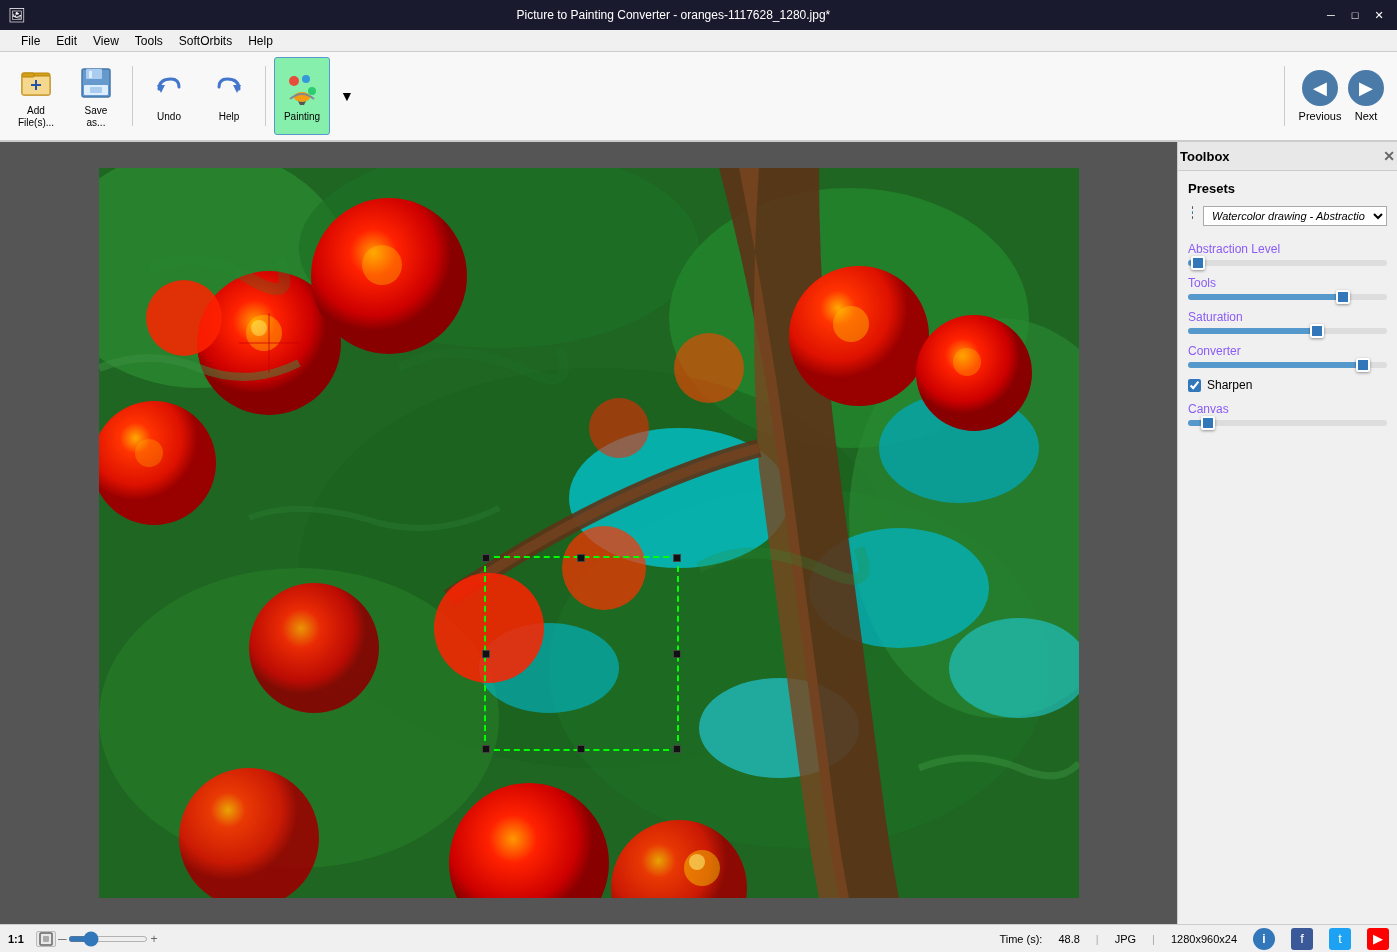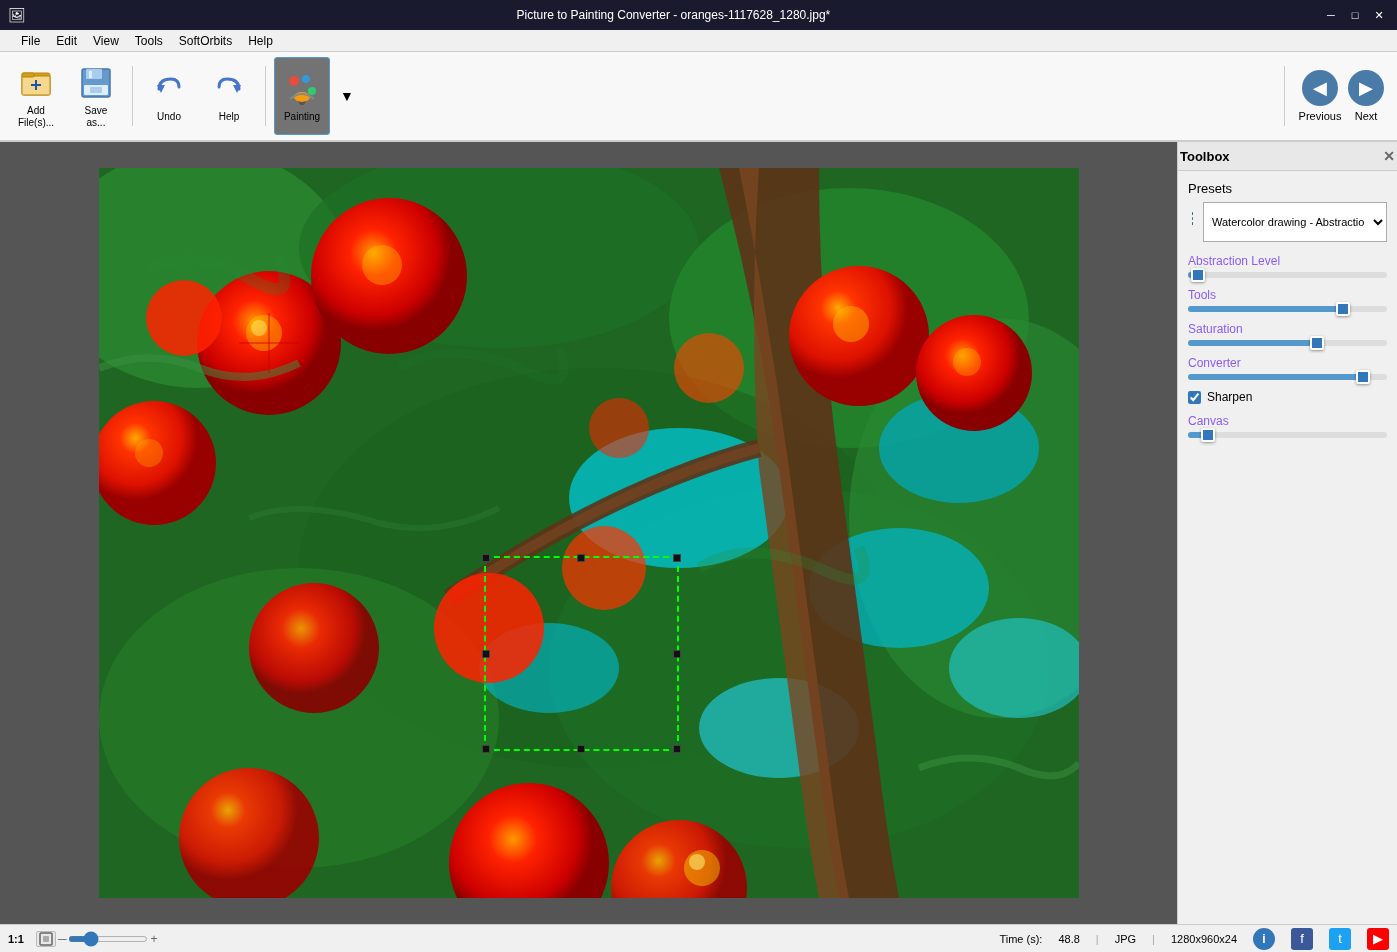--- a/index.html
+++ b/index.html
@@ -62,21 +62,21 @@
       width: 56px;
       height: 78px;
       cursor: pointer;
       border: 1px solid transparent;
       border-radius: 3px;
       padding: 4px;
       font-size: 11px;
       text-align: center;
       gap: 3px;
     }
-    .toolbar-btn.active { background: #737373; border-color: #5599cc; }
+    .toolbar-btn.active { background: #86efac; border-color: #5599cc; }
     .toolbar-icon {
       width: 38px;
       height: 38px;
       display: flex;
       align-items: center;
       justify-content: center;
       font-size: 22px;
     }
     .toolbar-sep {
       width: 1px;
@@ -187,21 +187,21 @@
       font-size: 14px;
       color: #666;
     }
     #toolbox-body {
       padding: 10px;
     }
     .presets-section {
       margin-bottom: 12px;
     }
     .presets-label {
-      font-weight: normal;
+      font-weight: bold;
       font-size: 13px;
       margin-bottom: 6px;
     }
     .presets-row {
       display: flex;
       align-items: center;
       gap: 6px;
       margin-bottom: 6px;
     }
     .presets-icon {
@@ -213,25 +213,26 @@
       padding: 4px;
     }
     .presets-icon-line {
       height: 3px;
       background: #555;
       border-radius: 1px;
     }
     .presets-icon-line:nth-child(2) { background: #2a7aaa; width: 70%; }
     .preset-select {
       flex: 1;
-      height: 40px;
+      height: 20px;
       font-size: 11px;
       border: 1px solid #aaa;
       background: white;
       padding: 0 4px;
+      font-style: italic;
     }
     .run-btn {
       width: 100%;
       height: 32px;
       background: linear-gradient(to bottom, #88cc44, #66aa22);
       border: 1px solid #55991a;
       border-radius: 3px;
       color: white;
       font-weight: bold;
       font-size: 13px;

